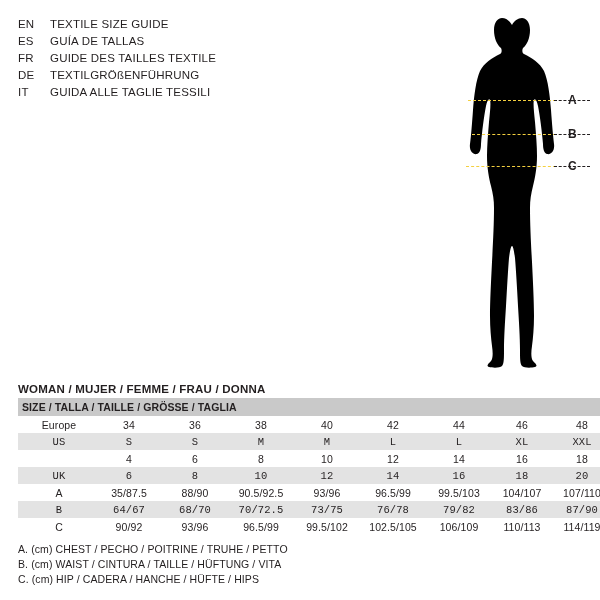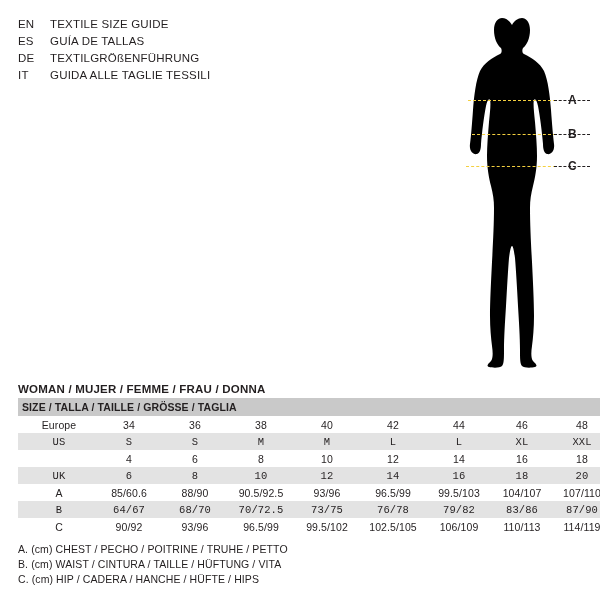--- a/index.html
+++ b/index.html
@@ -136,20 +136,24 @@
 <div class="page">
 
   <div class="legend">
     <div class="legend-row">
       <span class="legend-code">EN</span>
       <span class="legend-text">TEXTILE SIZE GUIDE</span>
     </div>
     <div class="legend-row">
       <span class="legend-code">ES</span>
       <span class="legend-text">GUÍA DE TALLAS</span>
+    </div>
+    <div class="legend-row">
+      <span class="legend-code">FR</span>
+      <span class="legend-text">GUIDE DES TAILLES TEXTILE</span>
     </div>
     <div class="legend-row">
       <span class="legend-code">DE</span>
       <span class="legend-text">TEXTILGRÖßENFÜHRUNG</span>
     </div>
     <div class="legend-row">
       <span class="legend-code">IT</span>
       <span class="legend-text">GUIDA ALLE TAGLIE TESSILI</span>
     </div>
   </div>
@@ -286,21 +290,21 @@
           <td>10</td>
           <td>12</td>
           <td>14</td>
           <td>16</td>
           <td>18</td>
           <td>20</td>
         </tr>
 
         <tr class="white">
           <td class="label">A</td>
-          <td>85/60.6</td>
+          <td>35/87.5</td>
           <td>88/90</td>
           <td>90.5/92.5</td>
           <td>93/96</td>
           <td>96.5/99</td>
           <td>99.5/103</td>
           <td>104/107</td>
           <td>107/110</td>
         </tr>
 
         <tr class="shaded">

